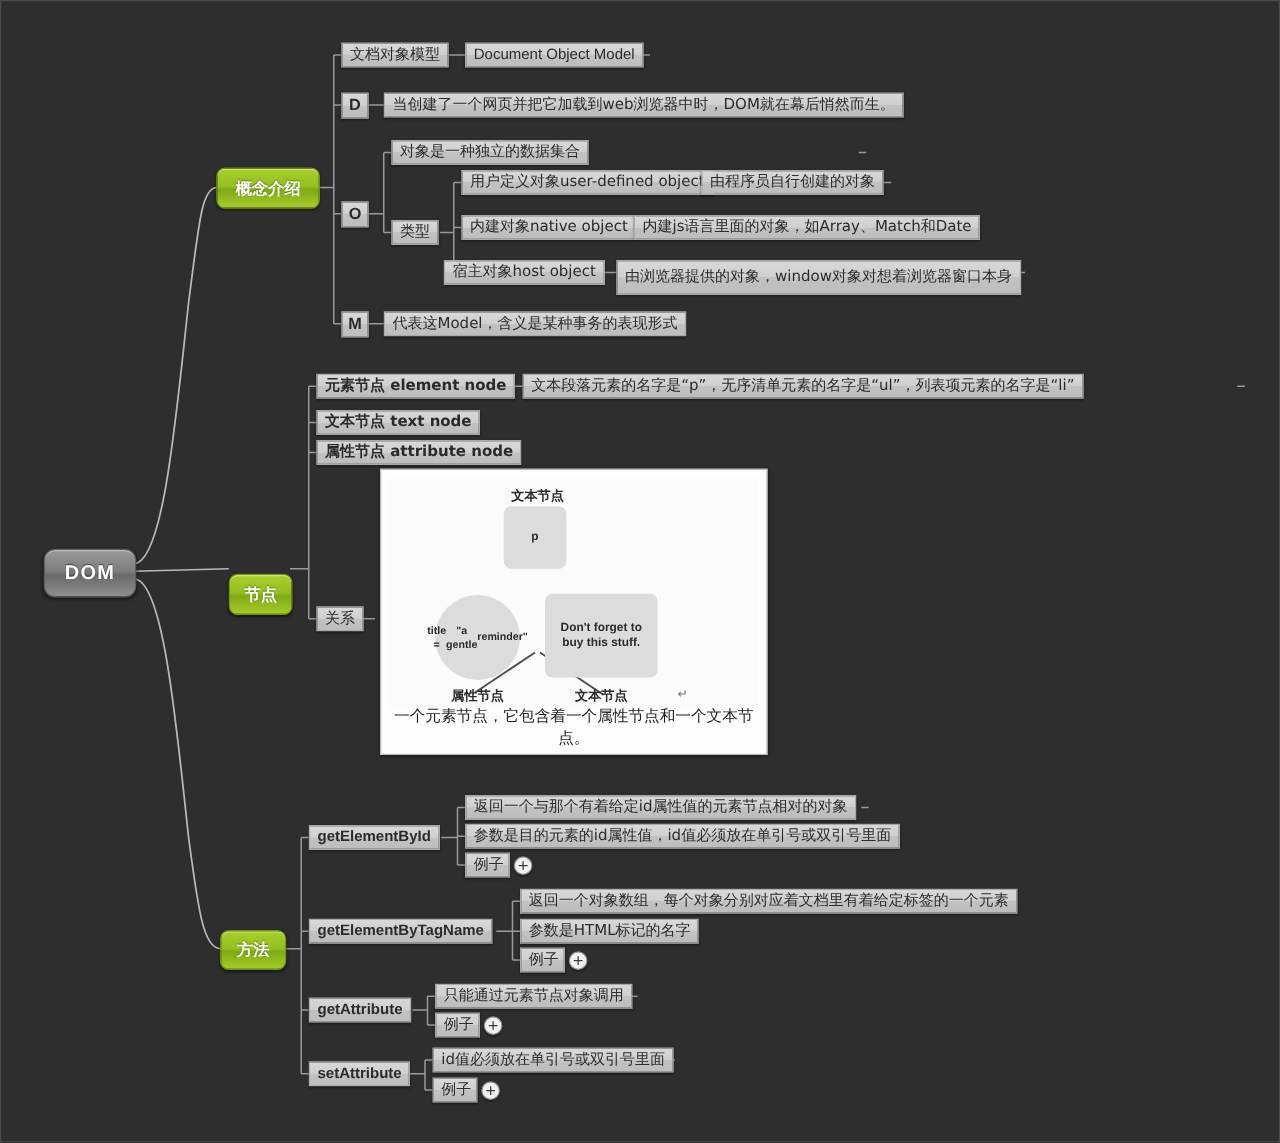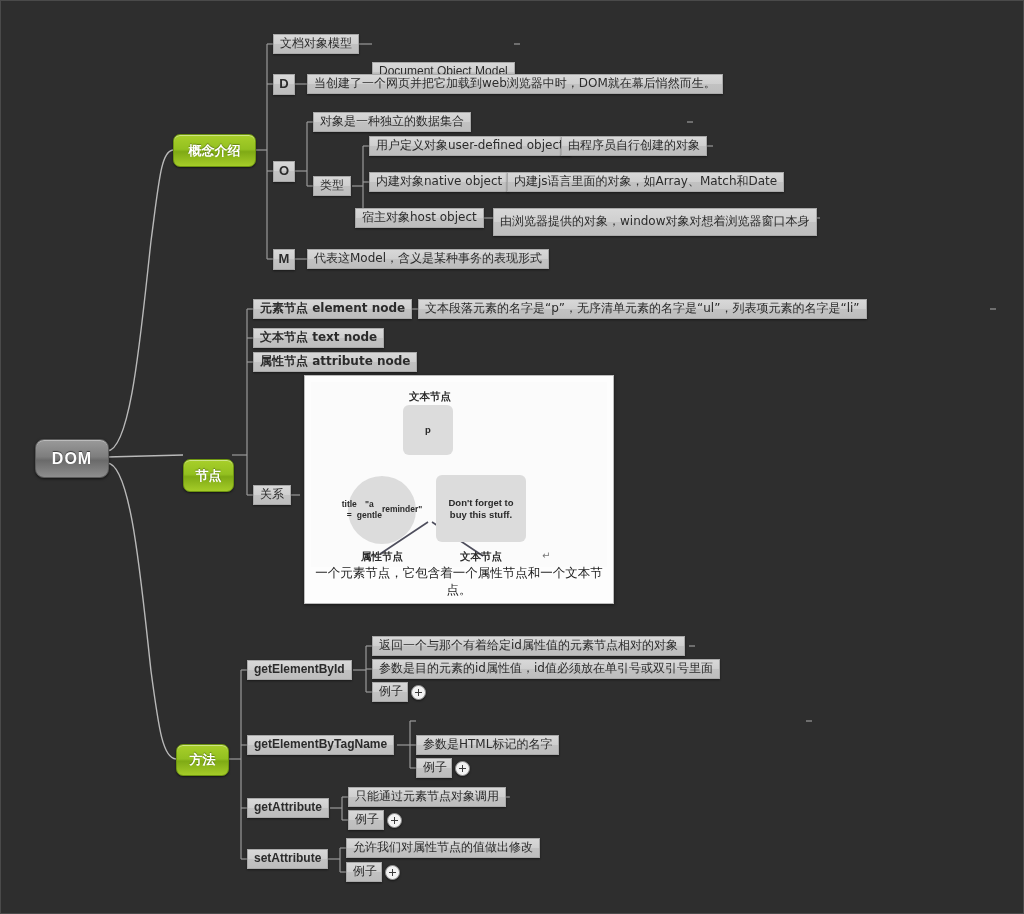--- a/index.html
+++ b/index.html
@@ -278,21 +278,21 @@
     <span>DOM</span>
   </div>
 
   <div class="green-node" style="left:172px; top:133px; width:81px; height:31px;">
     <span>概念介绍</span>
   </div>
 
   <div class="box cn" style="left:272px; top:33px; height:20px;">
     <span>文档对象模型</span>
   </div>
-  <div class="box" style="left:371px; top:33px; height:20px;margin-top:28px;">
+  <div class="box" style="left:371px; top:33px; height:20px;">
     <span>Document Object Model</span>
   </div>
 
   <div class="box letter" style="left:272px; top:73px; width:22px; height:21px;">
     <span>D</span>
   </div>
   <div class="box cn" style="left:306px; top:73px; height:20px;">
     <span>当创建了一个网页并把它加载到web浏览器中时，DOM就在幕后悄然而生。</span>
   </div>
 
@@ -420,20 +420,23 @@
     <span>返回一个与那个有着给定id属性值的元素节点相对的对象</span>
   </div>
   <div class="box cn" style="left:371px; top:681px; width:36px; height:20px;">
     <span>例子</span>
   </div>
   <div class="plus-badge" style="left:410px; top:684px;"></div>
 
   <div class="box bold" style="left:246px; top:734px; height:20px;">
     <span>getElementByTagName</span>
   </div>
+  <div class="box cn" style="left:415px; top:710px; height:20px;">
+    <span>返回一个对象数组，每个对象分别对应着文档里有着给定标签的一个元素</span>
+  </div>
   <div class="box cn" style="left:415px; top:734px; height:20px;">
     <span>参数是HTML标记的名字</span>
   </div>
   <div class="box cn" style="left:415px; top:757px; width:36px; height:20px;">
     <span>例子</span>
   </div>
   <div class="plus-badge" style="left:454px; top:760px;"></div>
 
   <div class="box bold" style="left:246px; top:797px; height:20px;">
     <span>getAttribute</span>
@@ -443,20 +446,20 @@
   </div>
   <div class="box cn" style="left:347px; top:809px; width:36px; height:20px;">
     <span>例子</span>
   </div>
   <div class="plus-badge" style="left:386px; top:812px;"></div>
 
   <div class="box bold" style="left:246px; top:848px; height:20px;">
     <span>setAttribute</span>
   </div>
   <div class="box cn" style="left:345px; top:837px; height:20px;">
-    <span>允许我们对属性节点的值做出修改</span>
+    <span>id值必须放在单引号或双引号里面</span>
   </div>
   <div class="box cn" style="left:345px; top:861px; width:36px; height:20px;">
     <span>例子</span>
   </div>
   <div class="plus-badge" style="left:384px; top:864px;"></div>
 
 </div>
 
 </body></html>

